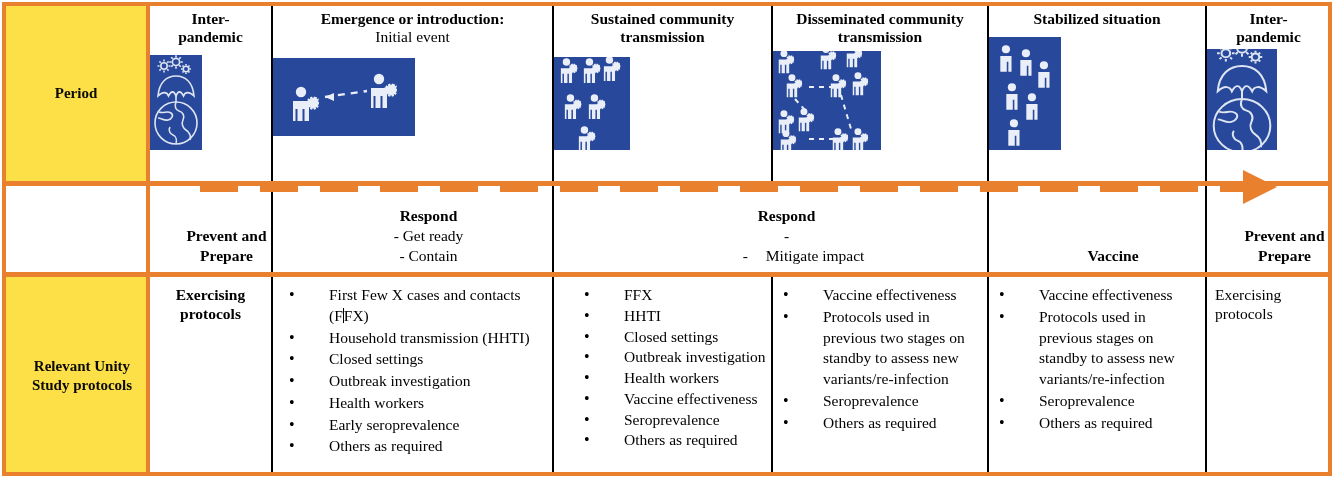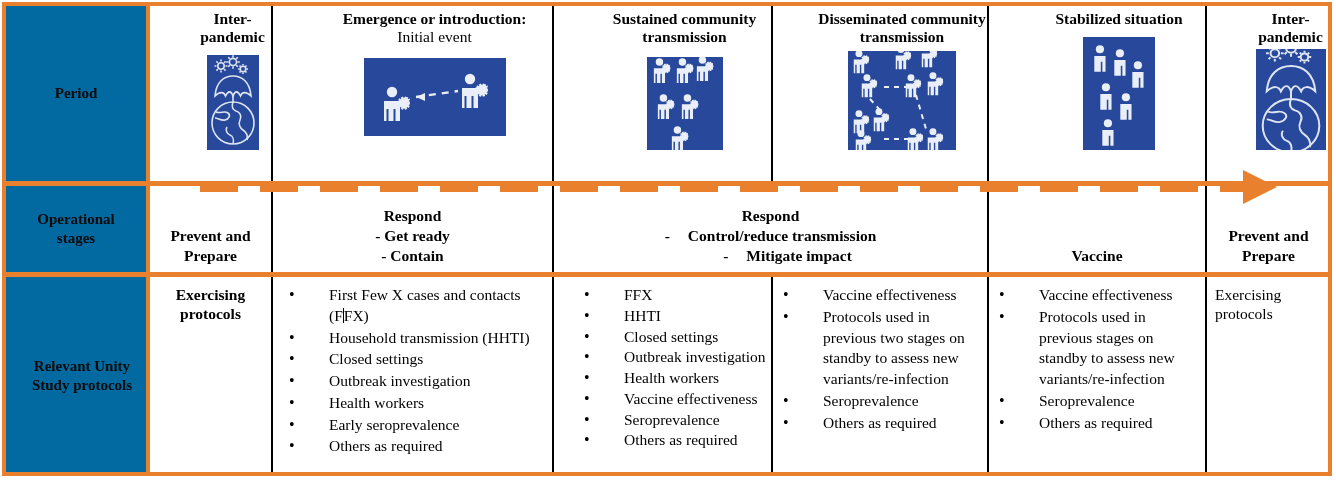--- a/index.html
+++ b/index.html
@@ -28,21 +28,21 @@
   .hsep{
     position:absolute;left:2px;width:1330px;height:5px;
     background:#E8802E;z-index:5;
   }
   #hsep-1{top:181px;}
   #hsep-2{top:272px;}
 
   
   .label-cell{
     position:absolute;left:6px;width:140px;
-    background:#0369a1;
+    background:#fde047;
     box-sizing:border-box;
     display:flex;align-items:center;justify-content:center;
     text-align:center;
     font-weight:bold;font-size:15px;color:#0a0a0a;
     line-height:1.25;
     z-index:3;
   }
   #label-period{top:6px;height:175px;}
   #label-stages{top:186px;height:86px;}
   #label-protocols{top:277px;height:197px;padding-left:12px;}
@@ -53,23 +53,22 @@
     background:#E8802E;z-index:4;
   }
 
   
   .vdiv{position:absolute;width:1.6px;background:#000;z-index:2;}
 
   
   .period-cell{
     position:absolute;top:6px;height:144px;
     box-sizing:border-box;
-    display:flex;flex-direction:column;align-items:center;
+    display:flex;flex-direction:column;
     z-index:1;
-    margin-left:22px;
   }
   .period-title{
     font-weight:bold;font-size:15.5px;color:#000;
     text-align:center;line-height:1.18;
     margin-top:4px;
     padding:0 4px;
     white-space:pre-line;
   }
   .period-sub{
     font-weight:normal;font-size:15.5px;color:#000;
@@ -83,23 +82,24 @@
   }
 
   
   .stage-cell{
     position:absolute;top:186px;height:86px;
     box-sizing:border-box;
     display:flex;flex-direction:column;justify-content:flex-end;
     align-items:center;
     padding-bottom:6px;
     z-index:1;
+    margin-left:16px;
   }
   .stage-head{font-weight:bold;font-size:15.5px;color:#000;line-height:1.3;text-align:center;}
-  .stage-line{font-weight:bold;font-size:15.5px;color:#000;line-height:1.3;text-align:center;}
+  .stage-line{font-weight:normal;font-size:15.5px;color:#000;line-height:1.3;text-align:center;}
   .stage-line.two-col{display:flex;gap:18px;justify-content:center;}
 
   
   .dash-track{
     position:absolute;left:200px;top:181px;height:11px;width:1045px;
     z-index:7;
     background-image:repeating-linear-gradient(to right,#E8802E 0px,#E8802E 38px,transparent 38px,transparent 60px);
   }
   .dash-head{
     position:absolute;left:1243px;top:170px;
@@ -155,24 +155,20 @@
 </head>
 <body>
 
 <div class="frame">
 
   <div class="hsep" id="hsep-1"></div>
   <div class="hsep" id="hsep-2"></div>
   <div class="label-col-edge"></div>
 
   <div class="label-cell" id="label-period">Period</div>
-  <div class="label-cell" id="label-stages">
-    <span style="white-space:pre-line">Operational
-stages</span>
-  </div>
   <div class="label-cell" id="label-protocols">
     <span style="white-space:pre-line">Relevant Unity
 Study protocols</span>
   </div>
 
   <div class="vdiv" style="left:271px;top:6px;height:468px;"></div>
   <div class="vdiv" style="left:552px;top:6px;height:468px;"></div>
   <div class="vdiv" style="left:771px;top:6px;height:176px;"></div>
   <div class="vdiv" style="left:771px;top:277px;height:197px;"></div>
   <div class="vdiv" style="left:987px;top:6px;height:468px;"></div>
@@ -461,21 +457,20 @@
   <div class="stage-cell" style="left:273px;width:279px;">
     <div class="stage-head">Respond</div>
     <div class="stage-line">- Get ready</div>
     <div class="stage-line">- Contain</div>
   </div>
 
   <div class="stage-cell" style="left:554px;width:433px;">
     <div class="stage-head">Respond</div>
     <div class="stage-line two-col">
       <span>-</span>
-      <span>Control/reduce transmission</span>
     </div>
     <div class="stage-line two-col" style="padding-left:34px;">
       <span>-</span>
       <span>Mitigate impact</span>
     </div>
   </div>
 
   <div class="stage-cell" style="left:989px;width:216px;">
     <div class="stage-head">Vaccine</div>
   </div>

